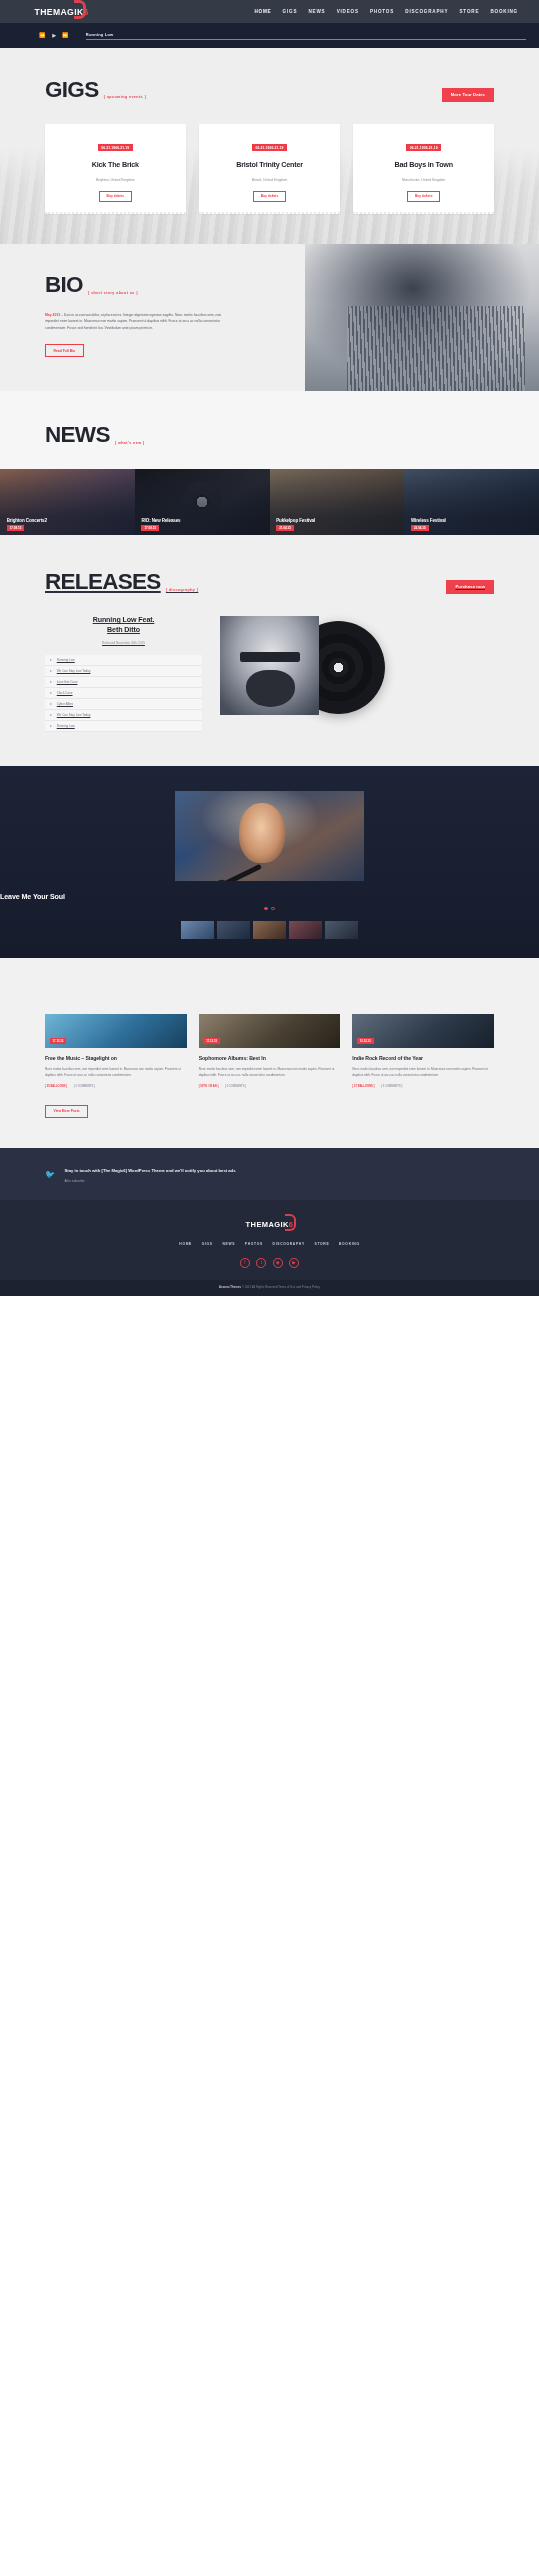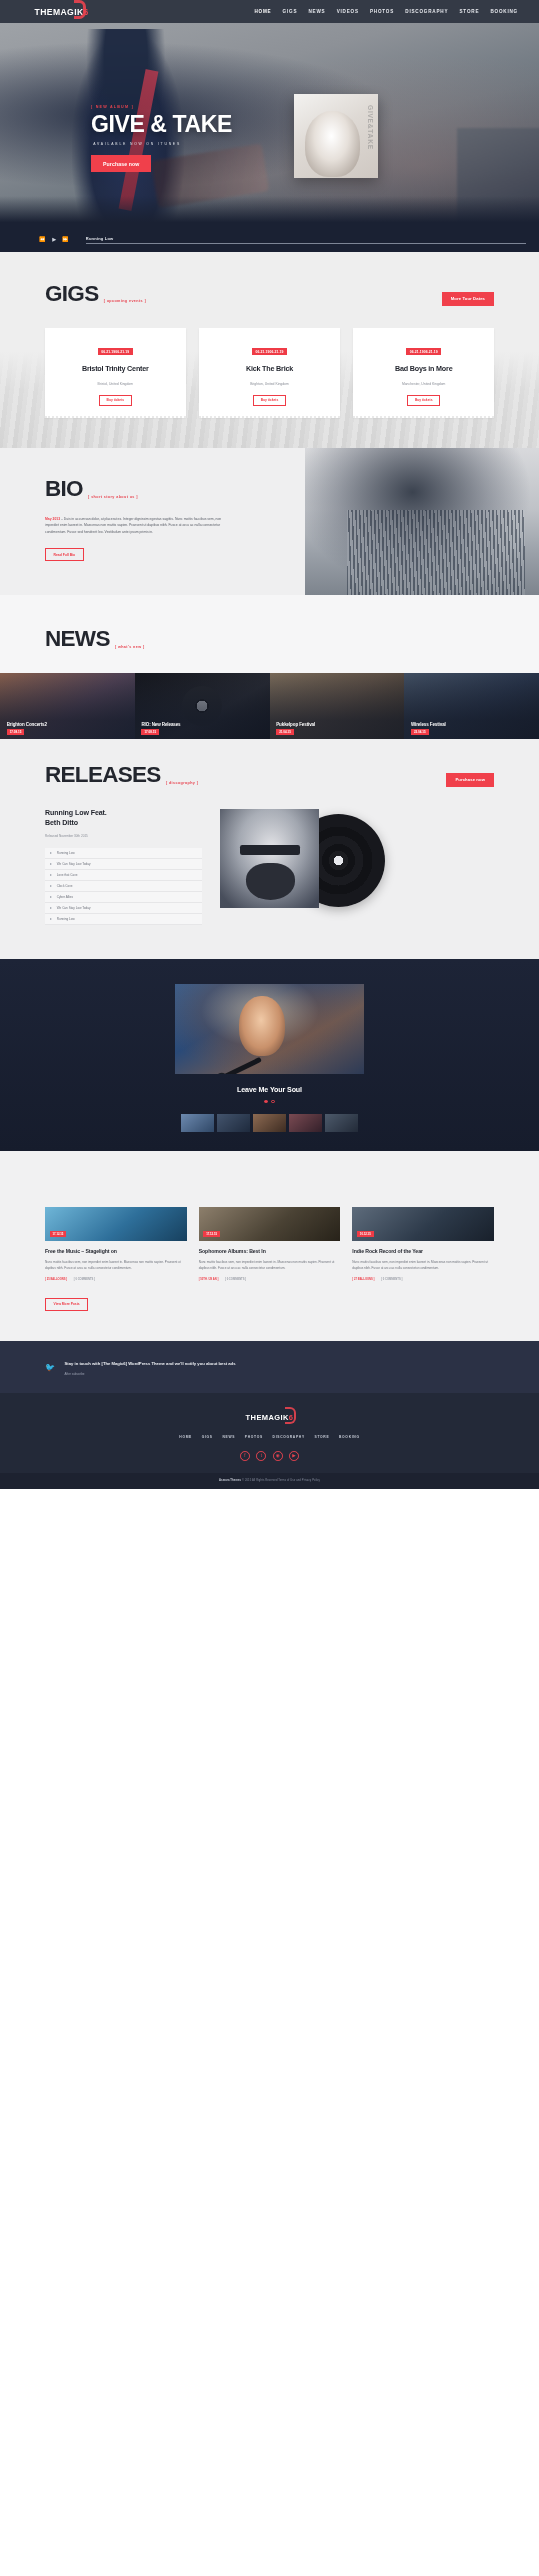--- a/index.html
+++ b/index.html
@@ -220,23 +220,23 @@
   .nc2 { background:linear-gradient(150deg,#15161b,#2b2d35 60%,#101116); }
   .nc2::before{
     content:""; position:absolute; left:50%; top:50%; width:40px; height:40px;
     margin:-20px 0 0 -20px; border-radius:50%;
     background:radial-gradient(circle at 50% 50%, #c9ccd2 0 5.2px, #1b1c21 5.2px 6.7px, #26282e 6.7px 100%);
   }
   .nc3 { background:linear-gradient(145deg,#8d7a63,#6b5a4b 50%,#3a3229); }
   .nc4 { background:linear-gradient(150deg,#4b5a6e,#2c3950 55%,#18202f); }
 
   
-  .releases { background:#efeff0; padding:25px 45px 34px; }
+  .releases { background:#efeff0; padding:36px 45px 34px;text-decoration:underline; }
   .rel-body { display:flex; gap:18px; margin-top:22.5px; }
-  .rel-left { width:157px; }
+  .rel-left { width:157px;text-align:center; }
   .rel-album {
     font-size:7.1px; font-weight:bold; color:#1f222b; line-height:1.4; letter-spacing:-0.1px;
   }
   .rel-meta { font-size:3.1px; color:#8b8f98; margin-top:5.2px; }
   .tracks { margin-top:9.7px; }
   .track-row {
     display:flex; align-items:center; gap:4.5px; background:#f6f6f7;
     border-bottom:0.7px solid #e6e6e8; padding:3px 5.2px;
   }
   .track-row .play {
@@ -277,21 +277,21 @@
   .ms2{background:linear-gradient(145deg,#6f7a88,#3a4250 60%,#222834);}
   .ms3{background:linear-gradient(145deg,#2a2c33,#16171b);}
   .ms4{background:linear-gradient(145deg,#8c7a63,#4f4539 60%,#2b261f);}
   .ms5{background:linear-gradient(145deg,#5f7c95,#2f4a63 60%,#1b2b3a);}
   .ms6{background:linear-gradient(145deg,#a8713f,#63402a 60%,#2c1f18);}
   .ms7{background:linear-gradient(145deg,#3f5f8a,#233b5c 60%,#141f33);}
   .ms8{background:linear-gradient(145deg,#7a8794,#444e5c 60%,#222832);}
 
   
   .video-sec {
-    background:linear-gradient(180deg,#1d2437,#161c2c); padding:25.5px 0 19.5px; text-align:center;
+    background:linear-gradient(180deg,#1d2437,#161c2c); padding:25.5px 0 19.5px; text-align:left;
     position:relative;
   }
   .video-frame {
     width:189px; height:90px; margin:0 auto; position:relative; overflow:hidden;
     background:
       radial-gradient(ellipse at 45% 30%, rgba(255,220,170,.55) 0%, rgba(120,80,60,.3) 40%, rgba(25,35,60,0) 70%),
       linear-gradient(150deg,#3b5f8e 0%,#2a4a78 35%,#6d5a55 65%,#2c3a56 100%);
   }
   .video-frame .head {
     position:absolute; left:64px; top:12px; width:46px; height:60px;
@@ -399,39 +399,20 @@
       <a href="#">GIGS</a>
       <a href="#">NEWS</a>
       <a href="#">VIDEOS</a>
       <a href="#">PHOTOS</a>
       <a href="#">DISCOGRAPHY</a>
       <a href="#">STORE</a>
       <a href="#">BOOKING</a>
     </div>
   </div>
 
-  <div class="hero">
-    <div class="silhouette"></div>
-    <div class="strap"></div>
-    <div class="guitar"></div>
-    <div class="amp"></div>
-
-    <div class="hero-copy">
-      <div class="kicker">[ new album ]</div>
-      <div class="hero-title">GIVE &amp; TAKE</div>
-      <div class="hero-sub">AVAILABLE NOW ON ITUNES</div>
-      <button class="btn-red hero-btn">Purchase now</button>
-    </div>
-
-    <div class="albumart">
-      <div class="face"></div>
-      <div class="vlabel">GIVE&amp;TAKE</div>
-    </div>
-    <div class="hero-fade"></div>
-  </div>
 
   <div class="player">
     <div class="ctrls">
       <span>⏪</span>
       <span>▶</span>
       <span>⏩</span>
     </div>
     <div class="meta">
       <div class="track">Running Low</div>
       <div class="bar"></div>
@@ -443,33 +424,33 @@
       <div class="sec-title-wrap">
         <div class="sec-title">GIGS</div>
         <div class="sec-tag">[ upcoming events ]</div>
       </div>
       <button class="btn-red btn-sm">More Tour Dates</button>
     </div>
 
     <div class="gig-cards">
       <div class="gig-card">
         <div class="gig-date">06.21.1906.21.19</div>
+        <div class="gig-name">Kick The Brick</div>
+        <div class="gig-place">Brighton, United Kingdom</div>
+        <button class="gig-btn">Buy tickets</button>
+      </div>
+      <div class="gig-card">
+        <div class="gig-date">06.21.1906.21.19</div>
         <div class="gig-name">Bristol Trinity Center</div>
         <div class="gig-place">Bristol, United Kingdom</div>
         <button class="gig-btn">Buy tickets</button>
       </div>
       <div class="gig-card">
         <div class="gig-date">06.21.1906.21.19</div>
-        <div class="gig-name">Kick The Brick</div>
-        <div class="gig-place">Brighton, United Kingdom</div>
-        <button class="gig-btn">Buy tickets</button>
-      </div>
-      <div class="gig-card">
-        <div class="gig-date">06.21.1906.21.19</div>
-        <div class="gig-name">Bad Boys in More</div>
+        <div class="gig-name">Bad Boys in Town</div>
         <div class="gig-place">Manchester, United Kingdom</div>
         <button class="gig-btn">Buy tickets</button>
       </div>
     </div>
   </div>
 
 
   <div class="bio">
     <div class="photo"></div>
     <div class="bio-inner">

